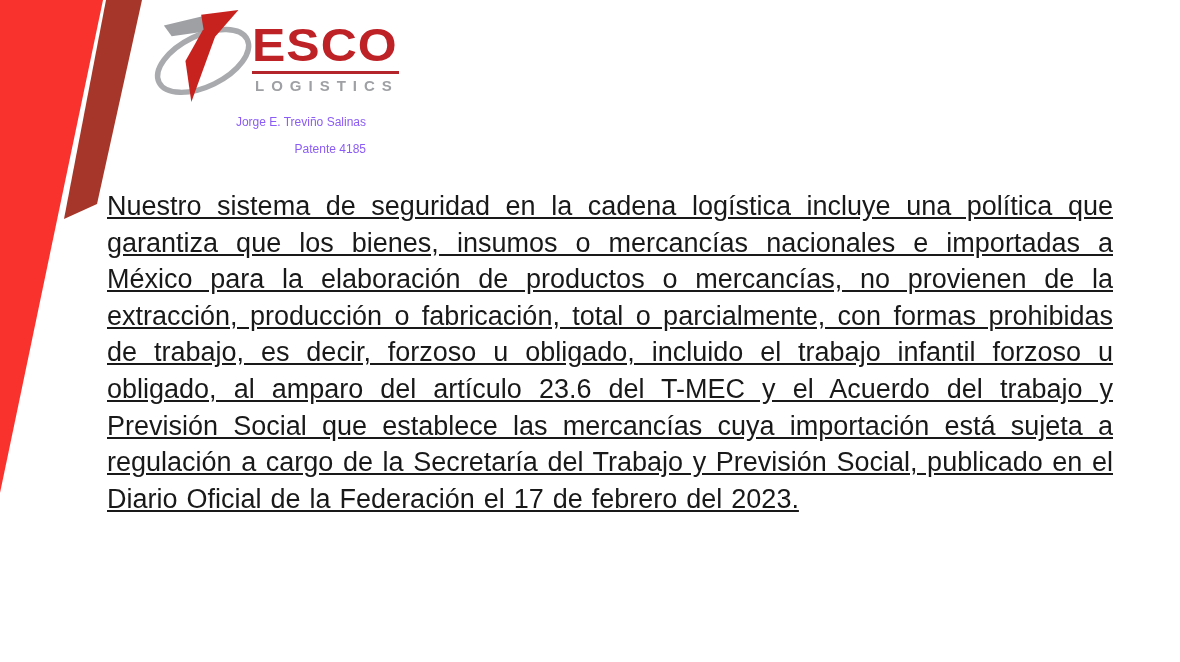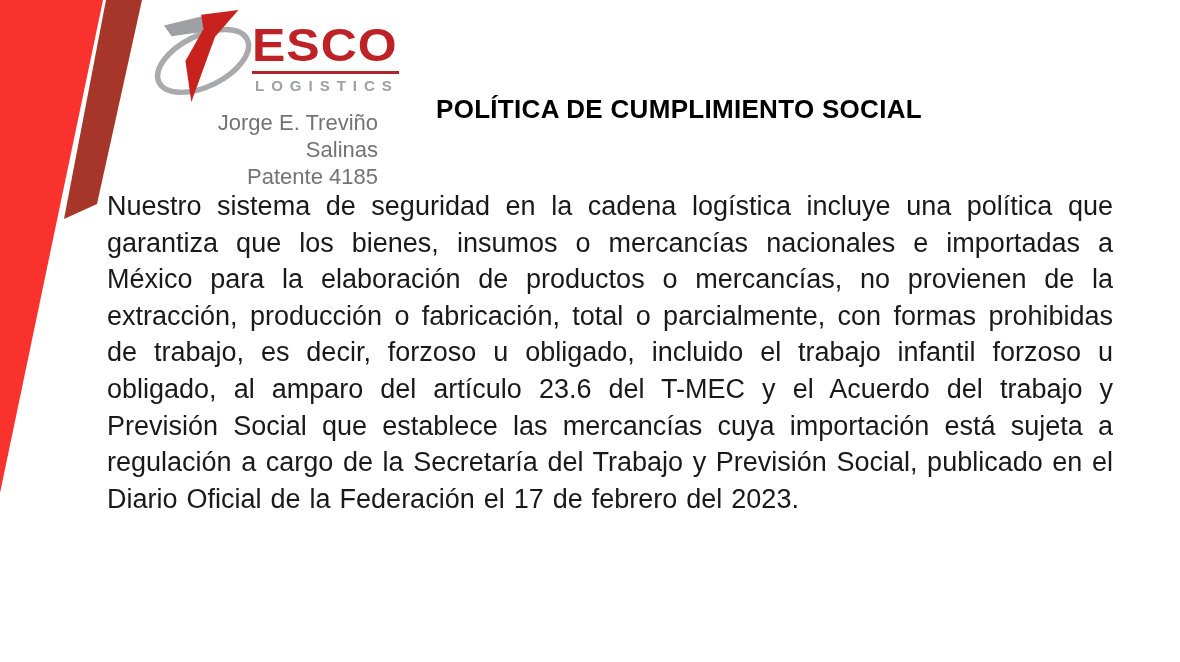--- a/index.html
+++ b/index.html
@@ -43,37 +43,38 @@
     transform: scaleY(0.94); transform-origin: top left;
   }
   .brand-sub-row {
     margin-top: -1px;
     border-top: 3px solid #B3242B;
     padding-top: 3px;
     color: #9EA0A3; font-size: 15px; font-weight: bold;
     letter-spacing: 7px; padding-left: 3px; white-space: nowrap; text-align: right;
   }
   .logo-caption {
-    position: absolute; left: 150px; top: 109px; width: 228px;
-    text-align: right; font-size: 22px; line-height: 27px; color: #737373;
+    position: absolute; left: 138px; top: 109px; width: 228px;
+    text-align: right; font-size: 12px; line-height: 27px; color: #8b5cf6;
   }
 
   
   .doc-title {
     position: absolute; left: 436px; top: 94px;
     font-size: 26px; font-weight: bold; color: #000000;
     letter-spacing: 0.3px; white-space: nowrap;
   }
 
   
   .body-par {
     position: absolute; left: 107px; top: 188px; width: 1006px;
     font-size: 27px; line-height: 36.6px; color: #191919;
     text-align: justify; text-align-last: left;
     word-spacing: 1.5px;
+    text-decoration: underline;
   }
 
   
   .doc-code-block {
     position: absolute; left: 98px; top: 551px; width: 164px;
     text-align: center; font-size: 19px; line-height: 28px; color: #111111;
   }
   .signature {
     position: absolute; right: 66px; top: 589px;
     font-size: 25px; color: #111111; white-space: nowrap;
@@ -98,21 +99,20 @@
       <div class="brand-word">ESCO</div>
       <div class="brand-sub-row">LOGISTICS</div>
     </div>
   </div>
 
   <div class="logo-caption">
     <div>Jorge E. Treviño Salinas</div>
     <div>Patente 4185</div>
   </div>
 
-  <div class="doc-title">POLÍTICA DE CUMPLIMIENTO SOCIAL</div>
 
   <div class="body-par">Nuestro sistema de seguridad en la cadena logística incluye una política que garantiza que los bienes, insumos o mercancías nacionales e importadas a México para la elaboración de productos o mercancías, no provienen de la extracción, producción o fabricación, total o parcialmente, con formas prohibidas de trabajo, es decir, forzoso u obligado, incluido el trabajo infantil forzoso u obligado, al amparo del artículo 23.6 del T-MEC y el Acuerdo del trabajo y Previsión Social que establece las mercancías cuya importación está sujeta a regulación a cargo de la Secretaría del Trabajo y Previsión Social, publicado en el Diario Oficial de la Federación el 17 de febrero del 2023.</div>
 
   <div class="doc-code-block">
     <div>(FO-JTS-DG-04)</div>
     <div>23-Sep-2024)</div>
   </div>
 
 
 </div>

